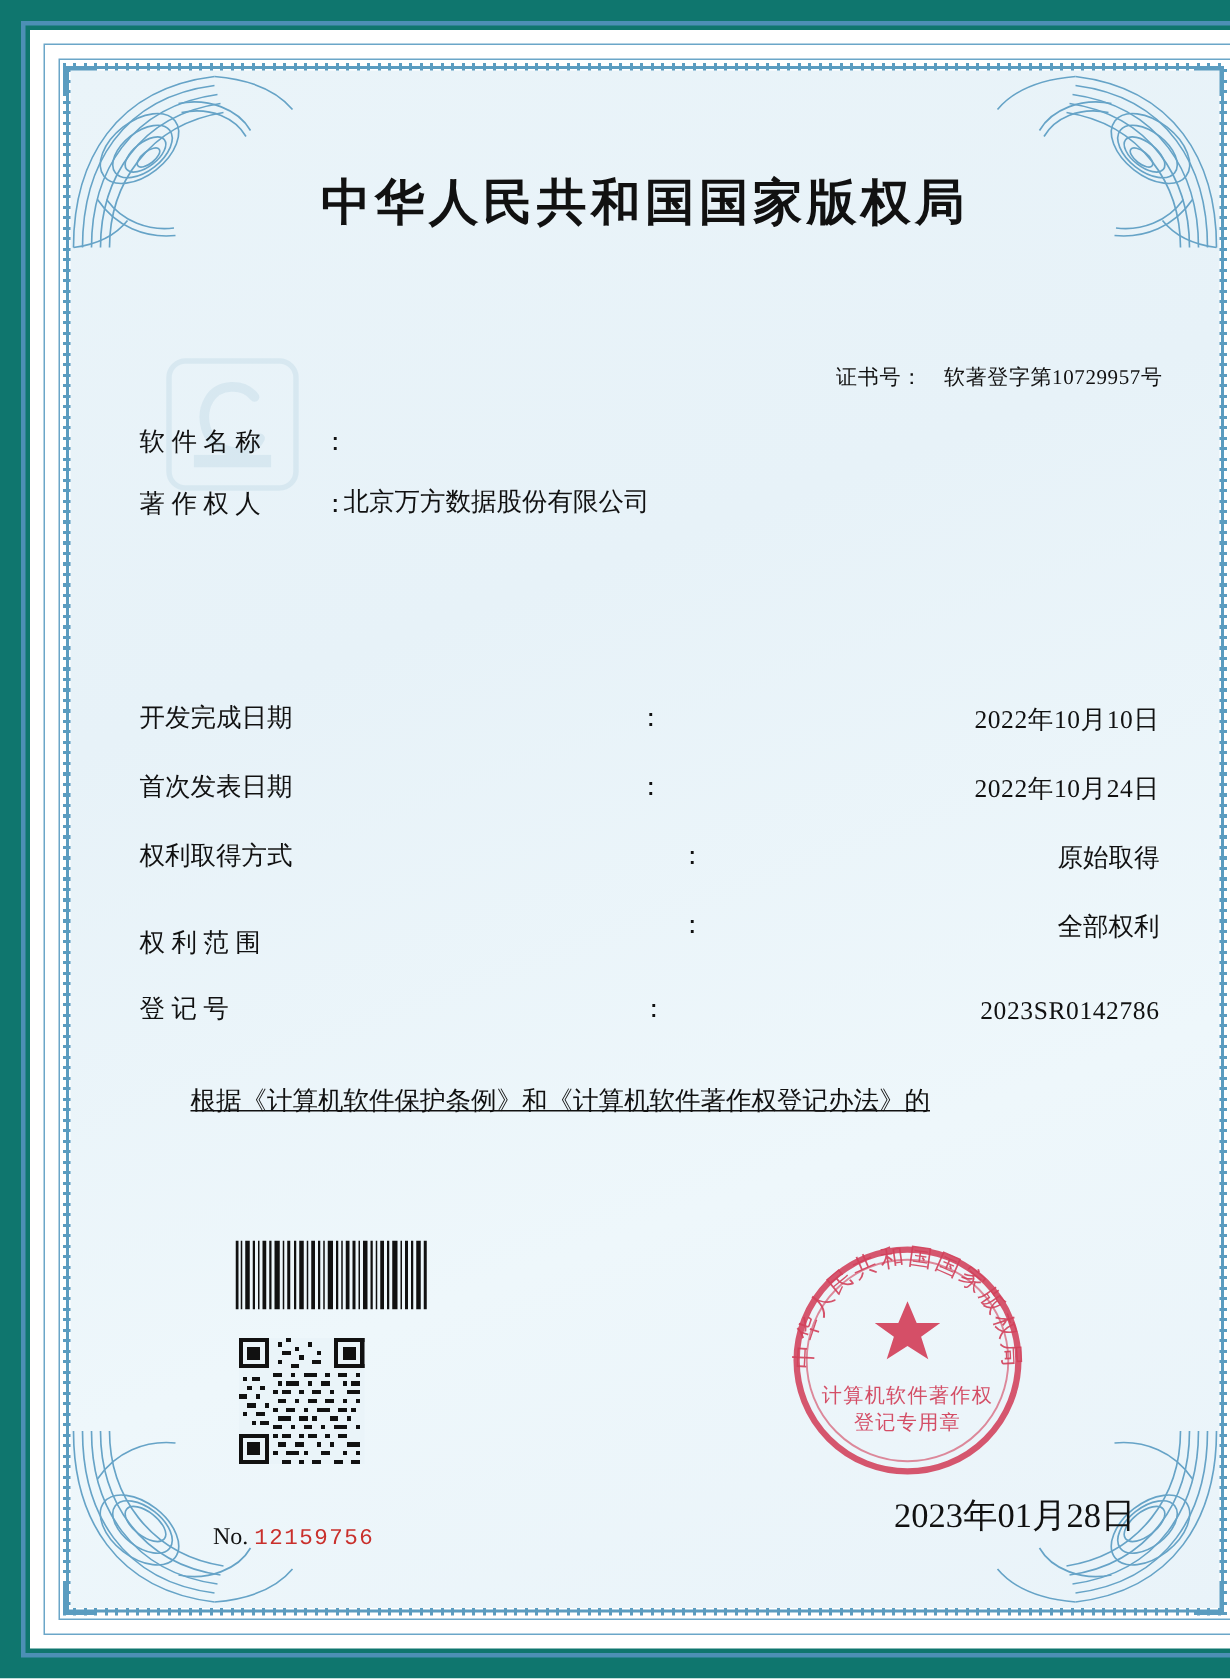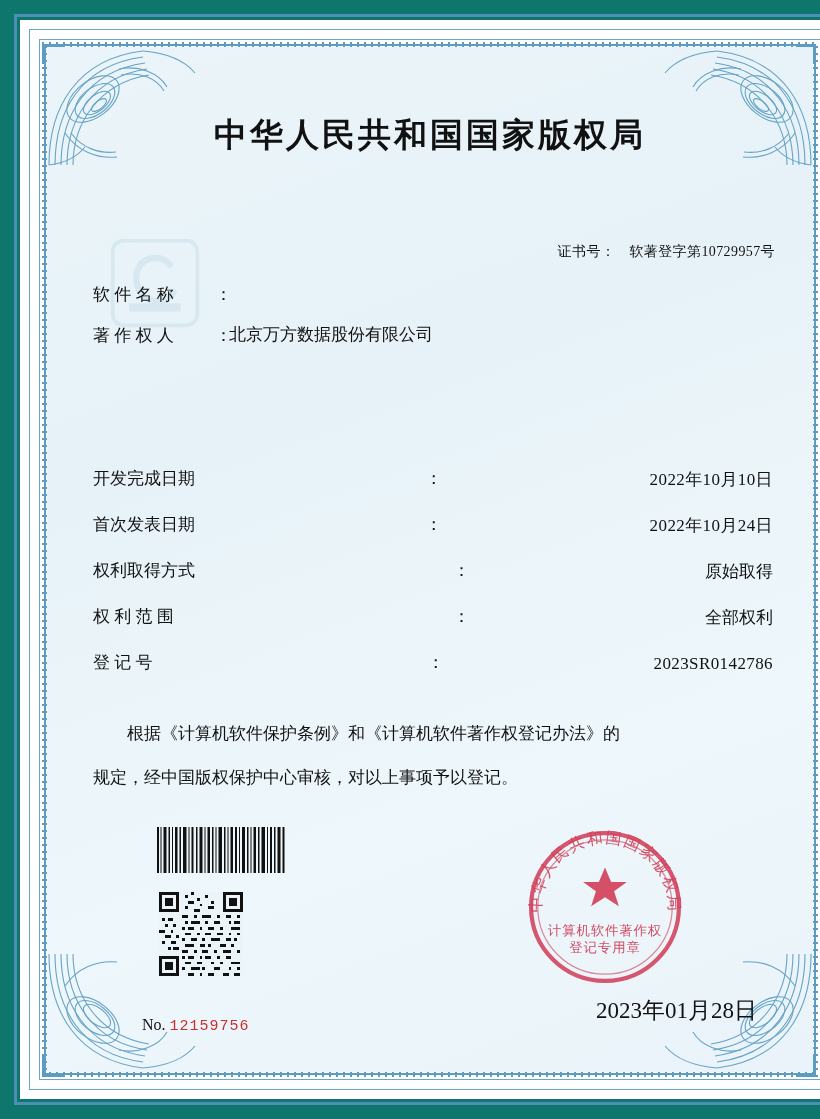--- a/index.html
+++ b/index.html
@@ -116,34 +116,34 @@
     width:14px;flex:0 0 14px;font-size:17px;color:#111;
   }
   .row .value{
     font-size:17px;color:#111;line-height:25px;
   }
   .value .ln{display:block;}
   .mono{font-family:"Liberation Serif",serif;letter-spacing:.4px;}
 
   .sp-1{letter-spacing:.32em;}
   .sp-2{letter-spacing:.95em;}
-  .sp-3{letter-spacing:.1em;}
+  .sp-3{letter-spacing:.1em;margin-top:12px;}
 
   .block2{
     position:absolute;left:46px;top:420px;right:40px;
   }
   .block2 .row{margin-bottom:21px;justify-content:space-between;}
 
   
   .para{
     position:absolute;left:46px;right:44px;top:665px;
     font-size:17px;line-height:44px;color:#111;
     text-align:justify;
   }
-  .para .indent{display:block;text-indent:2em;}
+  .para .indent{display:block;text-indent:2em;text-decoration:underline;}
 
   
   .barcode{
     position:absolute;left:110px;top:780px;
     width:130px;height:46px;
   }
   .qr{
     position:absolute;left:112px;top:845px;
     width:84px;height:84px;
   }
@@ -303,21 +303,20 @@
       </div>
       <div class="row">
         <div class="label sp-2">登 记 号</div>
         <div class="colon">：</div>
         <div class="value mono">2023SR0142786</div>
       </div>
     </div>
 
     <div class="para">
       <span class="indent">根据《计算机软件保护条例》和《计算机软件著作权登记办法》的</span>
-      <span>规定，经中国版权保护中心审核，对以上事项予以登记。</span>
     </div>
 
     <div class="barcode">
       <svg viewBox="0 0 260 92" preserveAspectRatio="none" xmlns="http://www.w3.org/2000/svg">
         <g fill="#111">
           <rect x="0" y="0" width="4" height="92"></rect>
             <rect x="7" y="0" width="2" height="92"></rect>
           <rect x="13" y="0" width="6" height="92"></rect>
             <rect x="23" y="0" width="3" height="92"></rect>
           <rect x="30" y="0" width="2" height="92"></rect>

